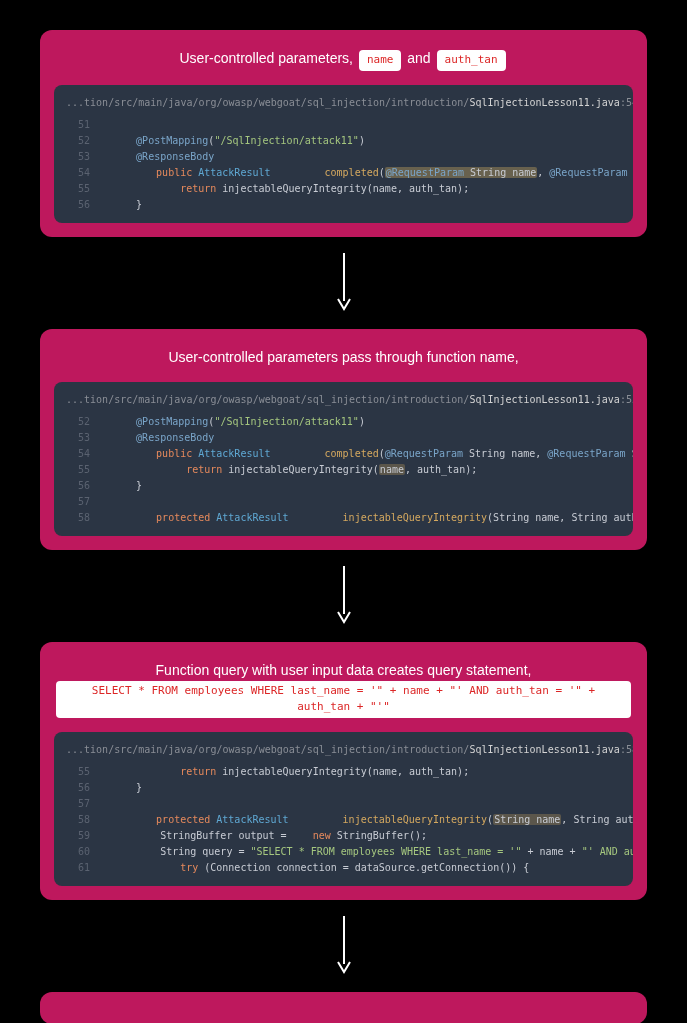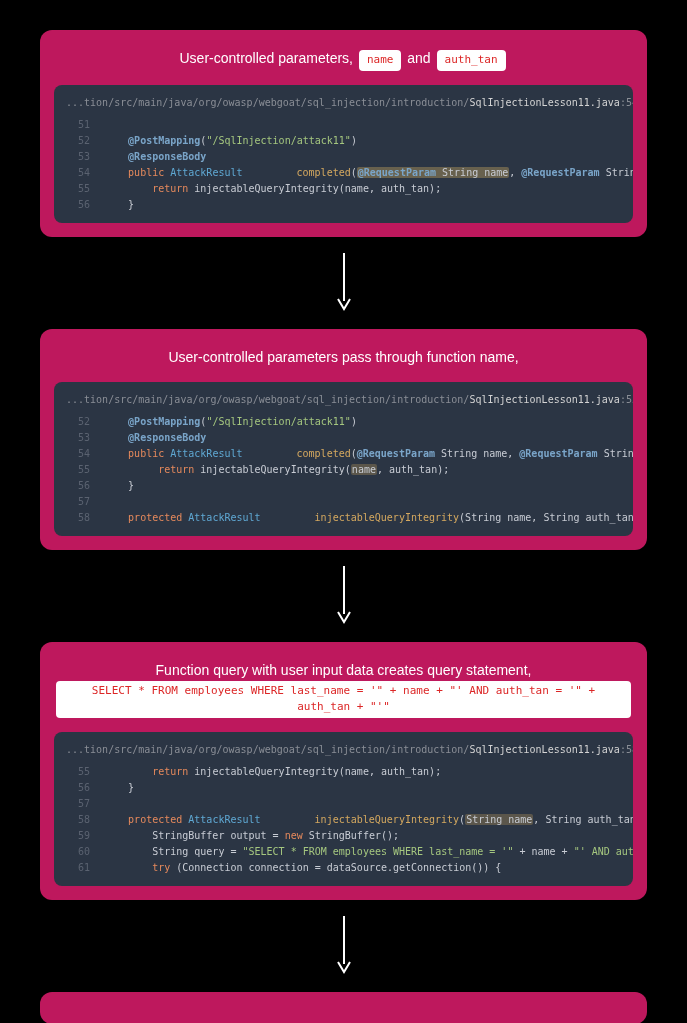--- a/index.html
+++ b/index.html
@@ -4,24 +4,24 @@
 <style>
 * { margin:0; padding:0; box-sizing:border-box; }
 body { background:#000; font-family:-apple-system,BlinkMacSystemFont,'Segoe UI',sans-serif; padding:30px 40px; }
 .step { background:#be185d; border-radius:12px; padding:18px 14px 14px; margin:0 auto; width:100%; max-width:620px; }
 .step-title { color:#fff; text-align:center; font-size:14px; font-weight:400; margin-bottom:14px; line-height:1.5; }
 .pill { display:inline-block; background:#fff; color:#dc2626; font-family:'SF Mono',Menlo,Consolas,monospace; font-size:11px; padding:2px 8px; border-radius:4px; margin:0 2px; }
 .code-block { background:#2b3544; border-radius:8px; padding:10px 0; font-family:'SF Mono',Menlo,Consolas,monospace; font-size:10px; line-height:1.6; overflow:hidden; }
 .file-path { color:#8a8e96; padding:0 12px 6px; font-size:10px; }
 .file-path .fn { color:#d4d4d4; font-weight:500; }
 .code-line { display:flex; padding:0 12px; }
-.ln { color:#5a6270; width:24px; flex-shrink:0; text-align:right; margin-right:14px; user-select:none; }
+.ln { color:#5a6270; width:24px; flex-shrink:0; text-align:right; margin-right:22px; user-select:none; }
 .code { white-space:pre; color:#c8ccd4; }
-.kw-orange { color:#e5895c; }
-.annot { color:#7aa5c9;font-weight:bold; }
+.kw-orange { color:#e5895c;margin-left:20px; }
+.annot { color:#7aa5c9; }
 .str { color:#a5c77f; }
 .fn-call { color:#d4a85f;margin-left:48px; }
 .type { color:#5fa8d3;margin-top:28px; }
 .hl { background:rgba(180,150,90,0.45); border-radius:2px; padding:0 1px; }
 .hl2 { background:rgba(180,150,90,0.35); border-radius:2px; padding:0 1px; }
 .arrow-wrap { text-align:center; padding:14px 0; }
 .arrow-svg { width:18px; height:60px; }
 </style>
 </head>
 <body>

